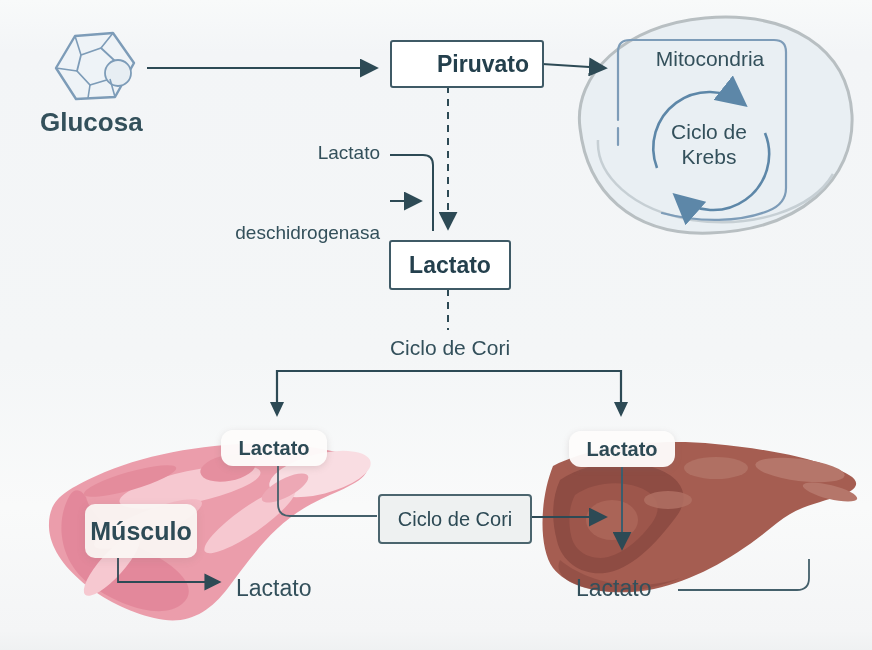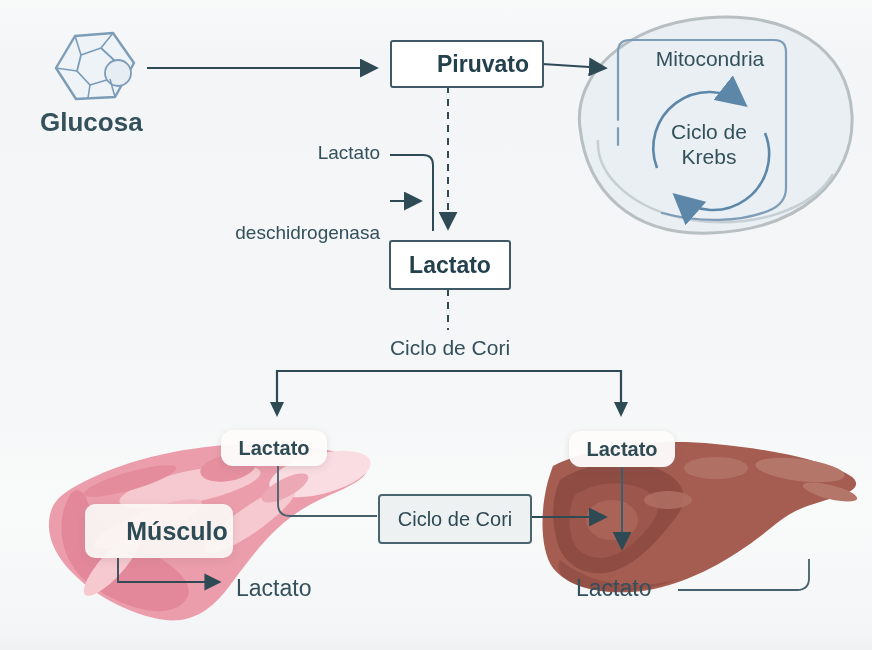--- a/index.html
+++ b/index.html
@@ -33,21 +33,20 @@
     box-shadow:0 2px 7px rgba(130,110,110,0.20);
     font-weight:600;
     color:#2d4a55;
   }
   .badge-big{
     background:rgba(250,247,244,0.93);
     border-radius:10px;
     box-shadow:0 2px 8px rgba(130,110,110,0.16);
     font-weight:600;
     color:#2d4a55;
-    padding-left:36px;
   }
   .cori-box{
     background:#eef1f1;
     border:2px solid #4b656e;
     border-radius:4px;
     color:#2d4a55;
   }
 </style>
 </head>
 <body>

